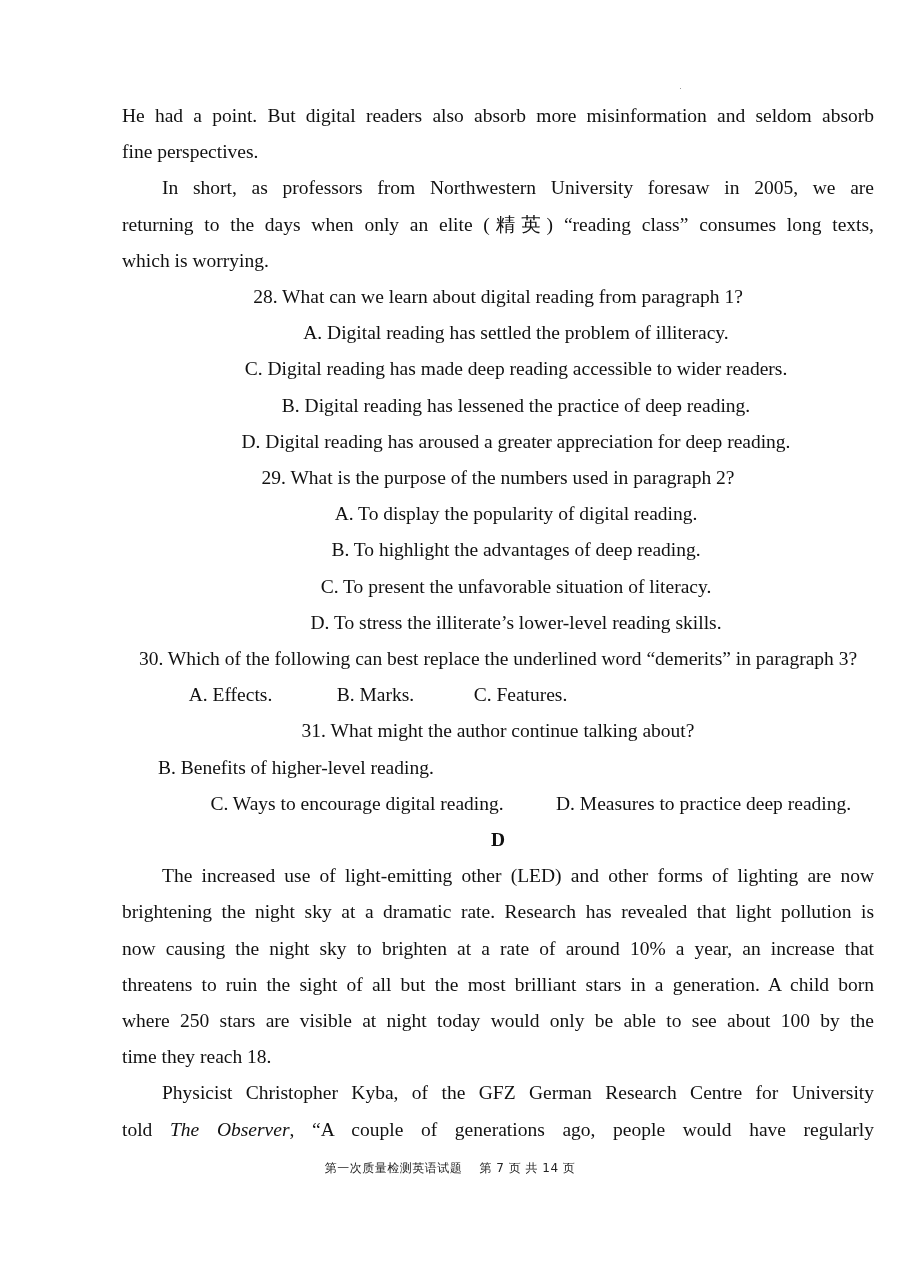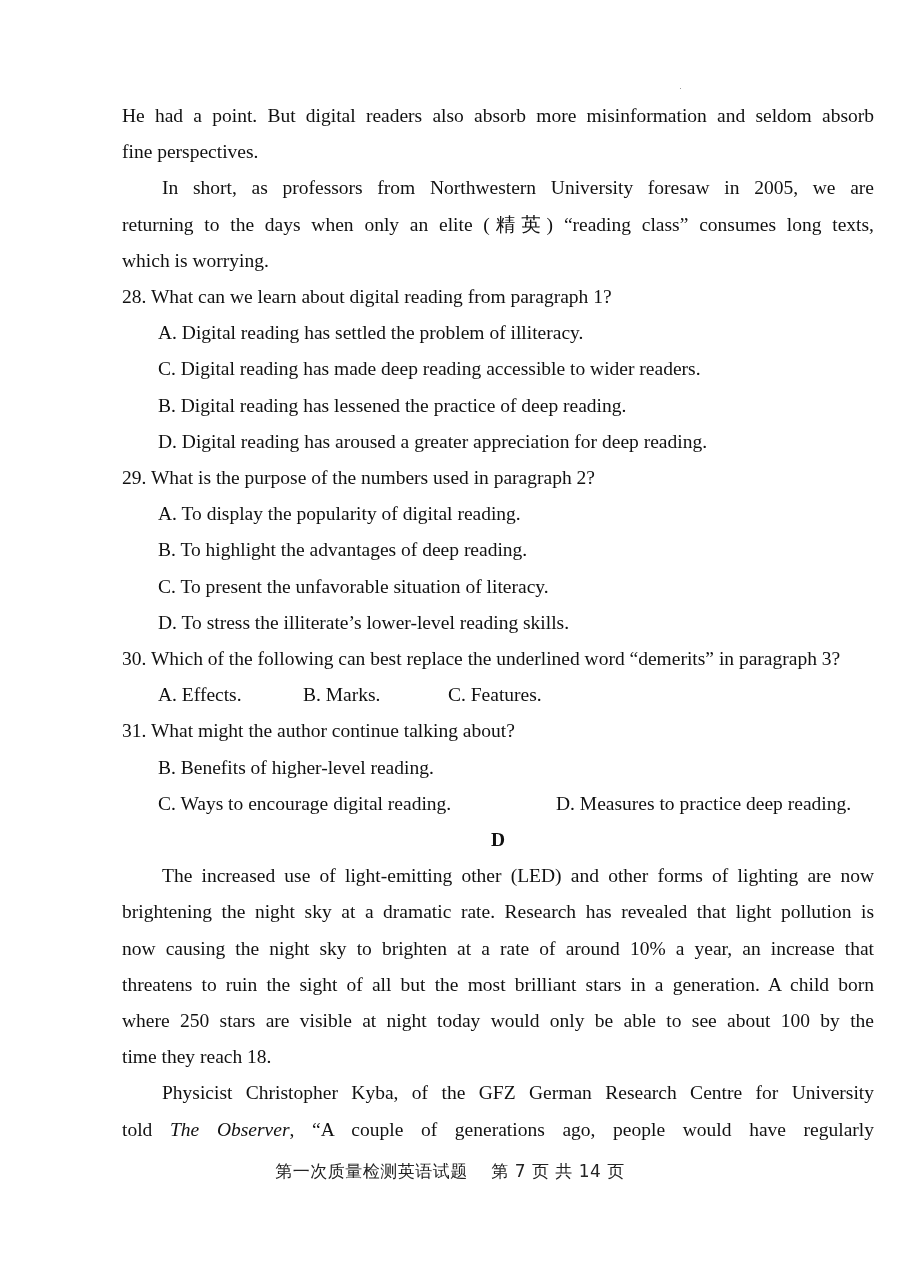--- a/index.html
+++ b/index.html
@@ -3,33 +3,33 @@
 <meta charset="utf-8">
 <style>
   html, body { margin: 0; padding: 0; background: #ffffff; }
   body {
     width: 900px; height: 1271px; position: relative; overflow: hidden;
     font-family: "Liberation Serif", "DejaVu Serif", serif;
     color: #111111;
   }
   .page { position: absolute; left: 74px; top: 98px; width: 752px; margin-left: 48px; }
   .line {
-    font-size: 19.5px; line-height: 36.2px; white-space: nowrap;
+    font-size: 19.5px; line-height: 36.2px; white-space: nowrap; text-align: center;
   }
   .para { font-size: 19.5px; line-height: 36.2px; text-align: justify; text-align-last: left; }
   .indent { text-indent: 40px; }
   .justify-last { text-align-last: justify; }
   .opt { padding-left: 36px; }
   .row { display: flex; }
   .cell { white-space: nowrap; }
   .heading { text-align: center; font-weight: bold; font-size: 19.5px; line-height: 36.2px; }
   em { font-style: italic; }
   .footer {
     position: absolute; top: 1160px; left: 0; width: 900px; text-align: center;
-    font-family: "DejaVu Sans", sans-serif; font-size: 17px; color: #222;
+    font-family: "DejaVu Sans", sans-serif; font-size: 12px; color: #222;
     letter-spacing: 0.5px;
   }
   .dot { position: absolute; left: 680px; top: 88px; width: 1px; height: 1px; background: #999; }
 </style>
 </head>
 <body>
 
 <div class="dot"></div>
 
 <div class="page">

